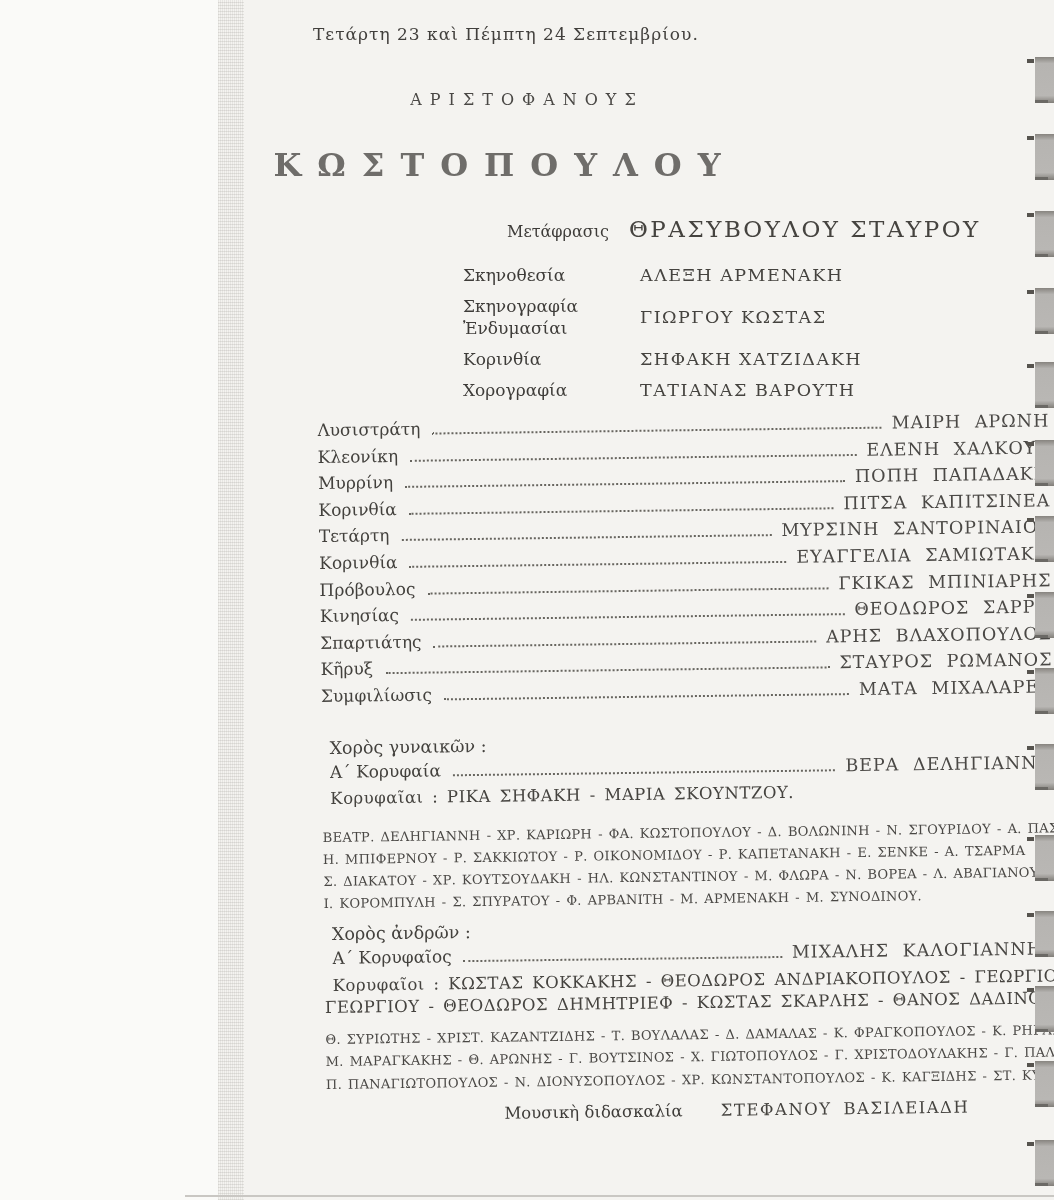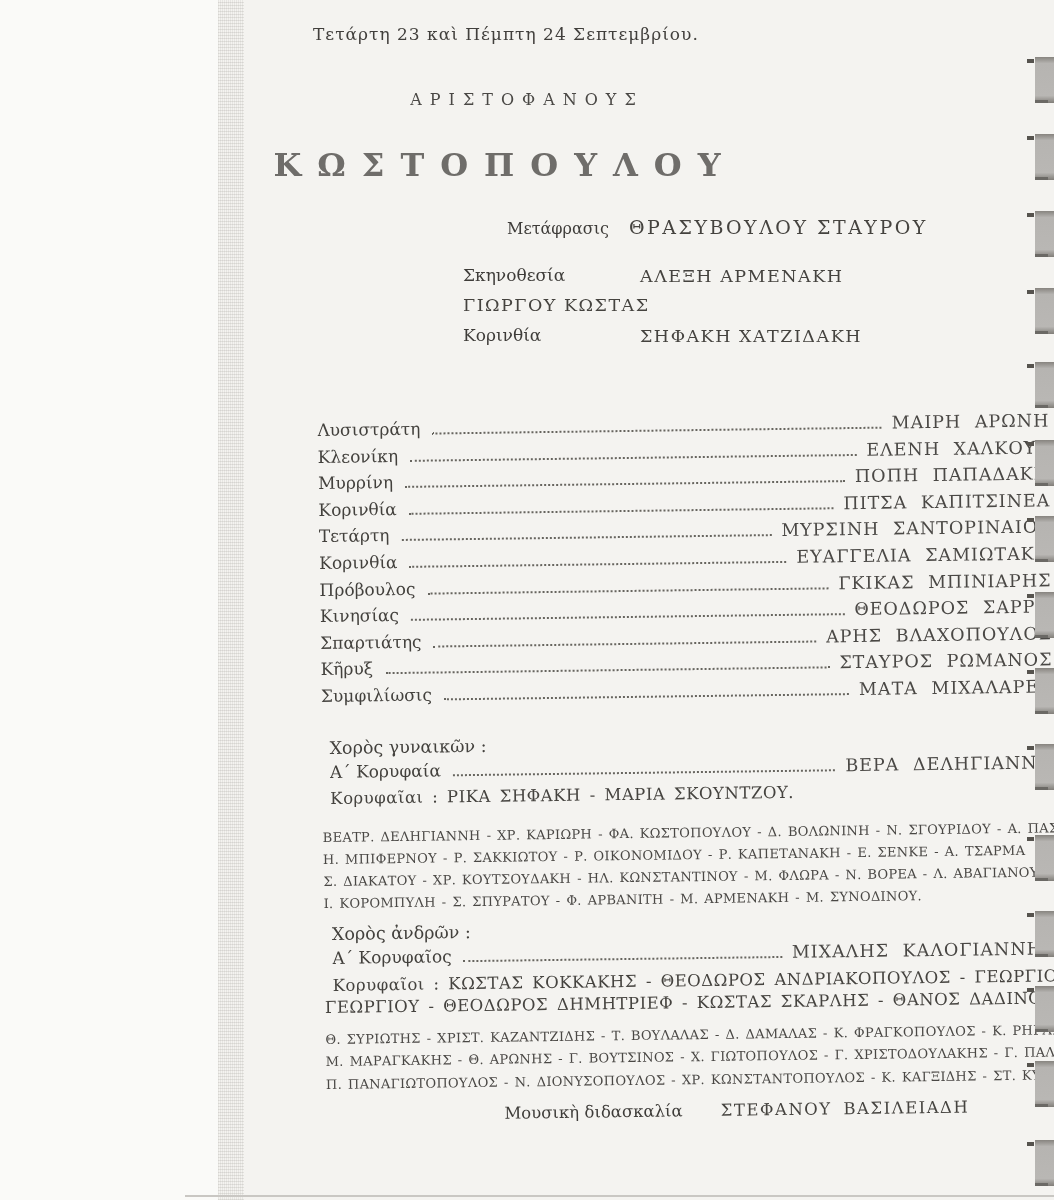--- a/index.html
+++ b/index.html
@@ -35,24 +35,24 @@
   }
 
   .date-line{left:313px;top:24px;font-size:17px;letter-spacing:1px;color:#413f3c;}
   .author{left:0;top:90px;width:1054px;text-align:center;font-size:16px;letter-spacing:8px;color:#4a4845;}
   .play-title{
     left:0;top:146px;width:1010px;text-align:center;
     font-size:32px;letter-spacing:16px;font-weight:600;color:#6f6d6a;
   }
   .trans-row{left:463px;top:216px;display:flex;align-items:baseline;margin-left:44px;}
   .trans-label{font-size:16px;width:122px;}
-  .trans-value{font-size:19px;letter-spacing:2.5px;color:#45433f;text-align:center;}
+  .trans-value{font-size:23px;letter-spacing:2.5px;color:#45433f;text-align:center;}
 
   .credits{left:463px;top:264px;width:460px;}
-  .credit-row{display:flex;align-items:flex-end;margin-bottom:9px;}
+  .credit-row{display:flex;align-items:center;margin-bottom:9px;}
   .credit-label{width:177px;font-size:17px;line-height:22px;}
   .credit-value{font-size:17.5px;letter-spacing:1.5px;color:#45433f;white-space:nowrap;}
 
   
   .tilt{
     left:322px;top:418px;width:732px;height:724px;
     transform:rotate(-0.75deg);transform-origin:0 50%;
   }
   .cast{position:absolute;left:0;top:2px;width:732px;}
   .cast-row{display:flex;align-items:baseline;height:26.6px;overflow:hidden;}
@@ -102,25 +102,30 @@
   <span class="trans-label">Μετάφρασις</span>
   <span class="trans-value">ΘΡΑΣΥΒΟΥΛΟΥ ΣΤΑΥΡΟΥ</span>
 </div>
 
 <div class="abs credits">
   <div class="credit-row">
     <span class="credit-label">Σκηνοθεσία</span>
     <span class="credit-value">ΑΛΕΞΗ ΑΡΜΕΝΑΚΗ</span>
   </div>
   <div class="credit-row">
+    <span class="credit-label"><span>Σκηνογραφία</span><br><span>Ἐνδυμασίαι</span></span>
     <span class="credit-value">ΓΙΩΡΓΟΥ ΚΩΣΤΑΣ</span>
   </div>
   <div class="credit-row">
     <span class="credit-label">Κορινθία</span>
     <span class="credit-value">ΣΗΦΑΚΗ ΧΑΤΖΙΔΑΚΗ</span>
+  </div>
+  <div class="credit-row">
+    <span class="credit-label">Χορογραφία</span>
+    <span class="credit-value">ΤΑΤΙΑΝΑΣ ΒΑΡΟΥΤΗ</span>
   </div>
 </div>
 
 <div class="abs tilt">
 
   <div class="cast">
     <div class="cast-row">
         <span class="role">Λυσιστράτη</span>
         <span class="leader"></span>
         <span class="actor">ΜΑΙΡΗ ΑΡΩΝΗ</span>

